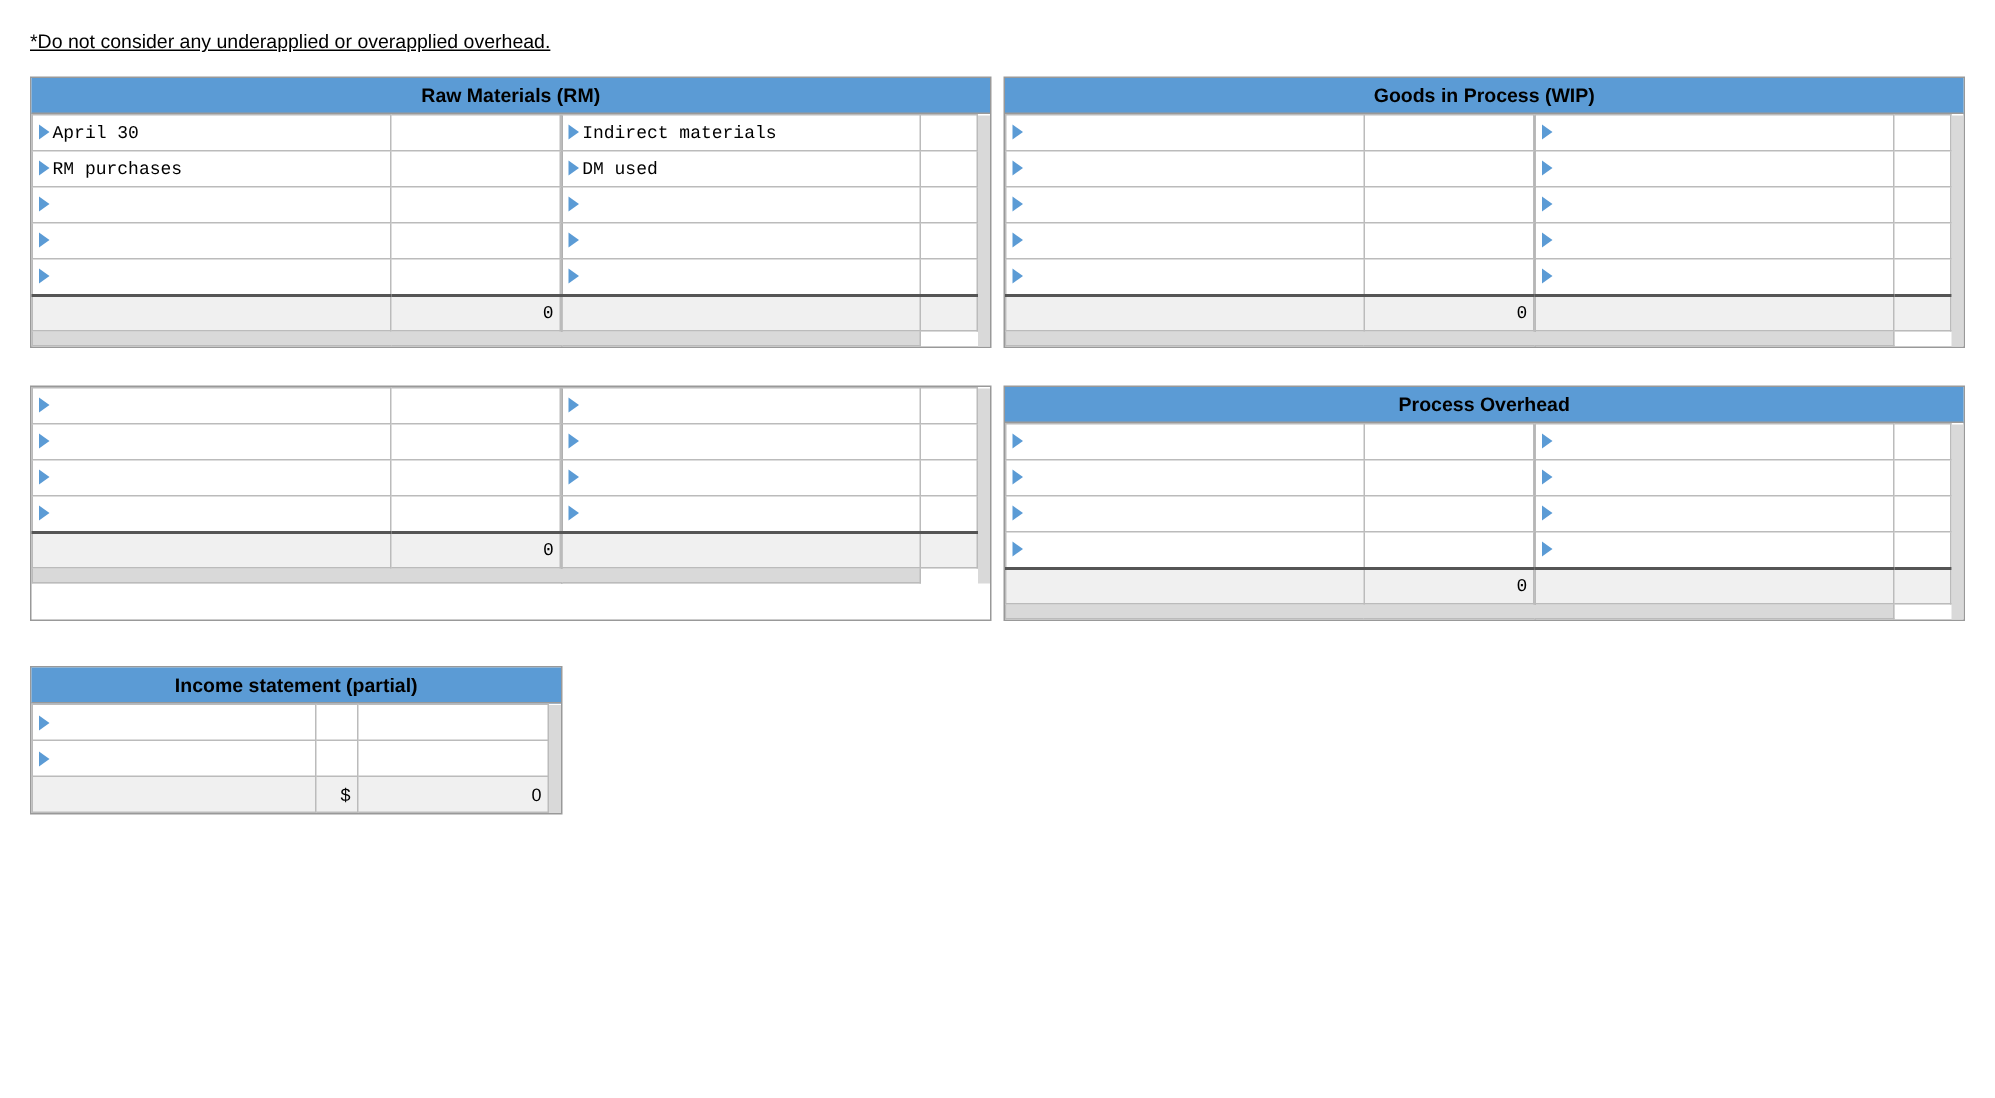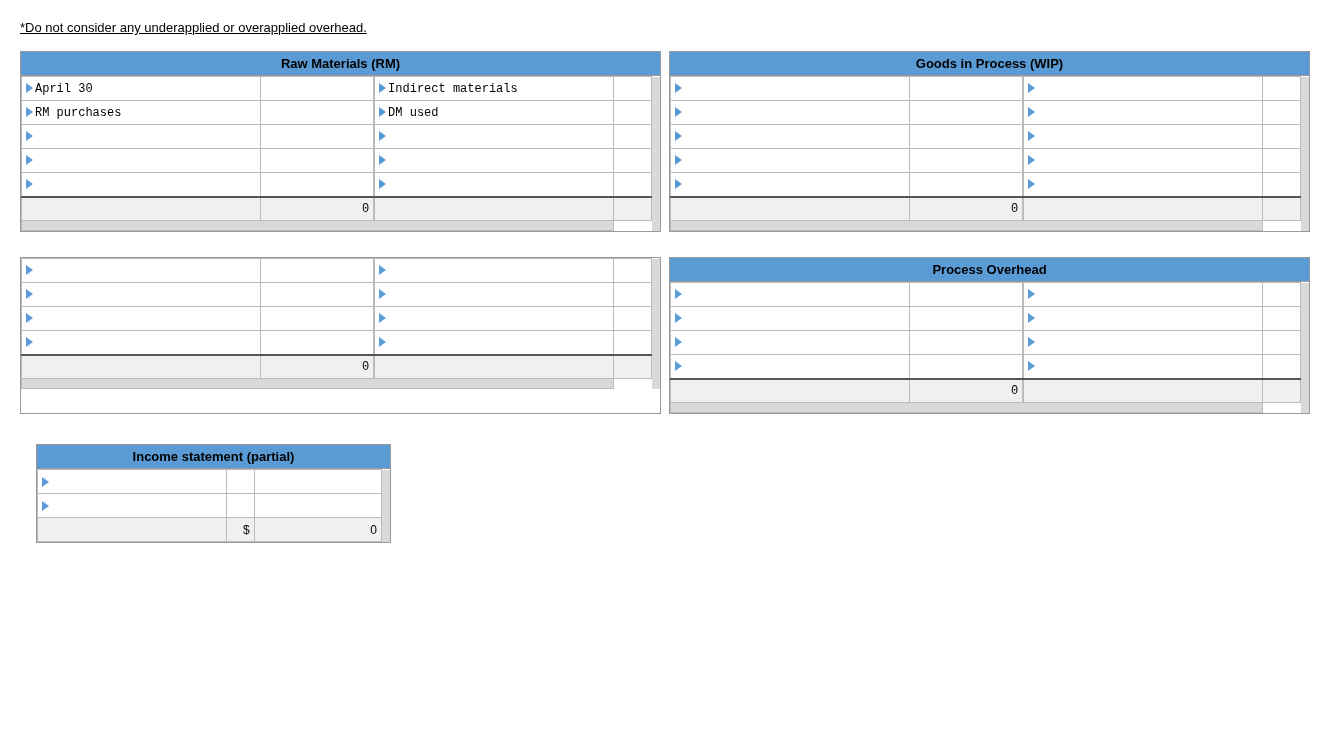--- a/index.html
+++ b/index.html
@@ -56,21 +56,20 @@
       border-bottom: 5px solid transparent;
       border-left: 7px solid #5b9bd5;
       margin-right: 2px;
       vertical-align: middle;
     }
     
     .income-section {
       width: 355px;
       border: 1px solid #999;
       margin-top: 30px;
-      margin-left: 16px;
     }
     .income-title {
       background: #5b9bd5;
       color: #000;
       font-weight: bold;
       text-align: center;
       padding: 4px 6px;
       border-bottom: 1px solid #999;
       font-size: 13px;
     }

